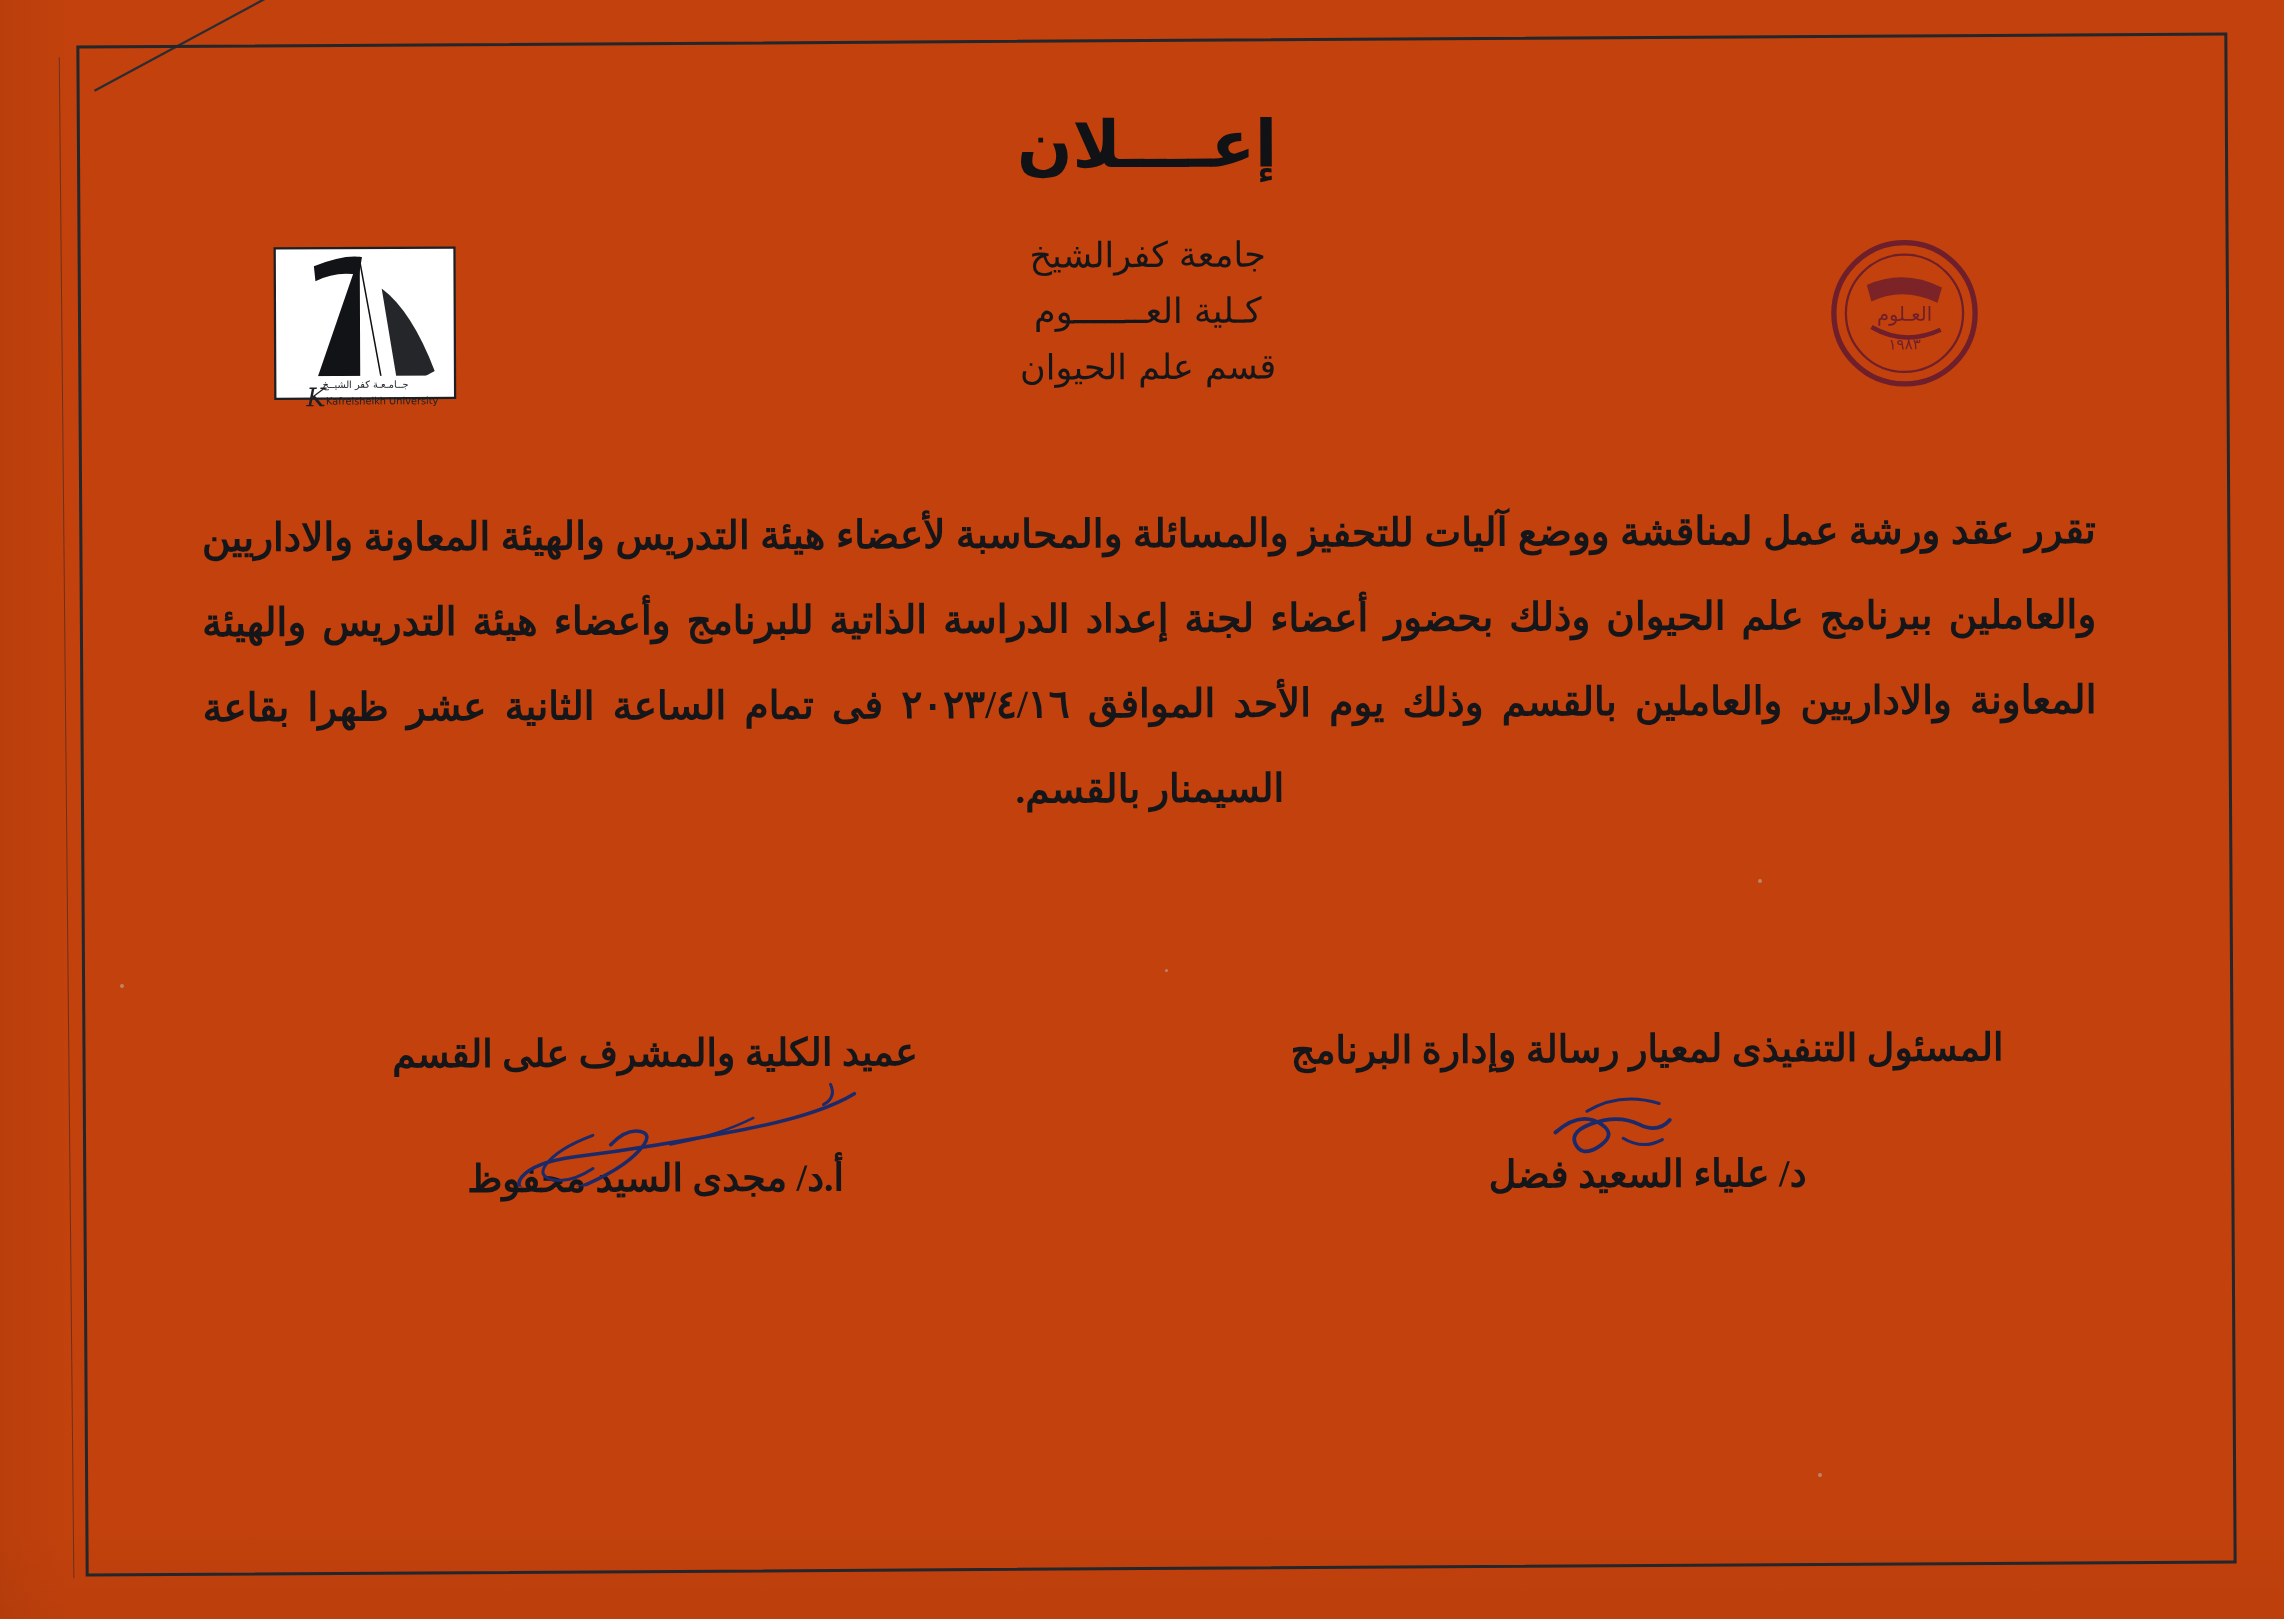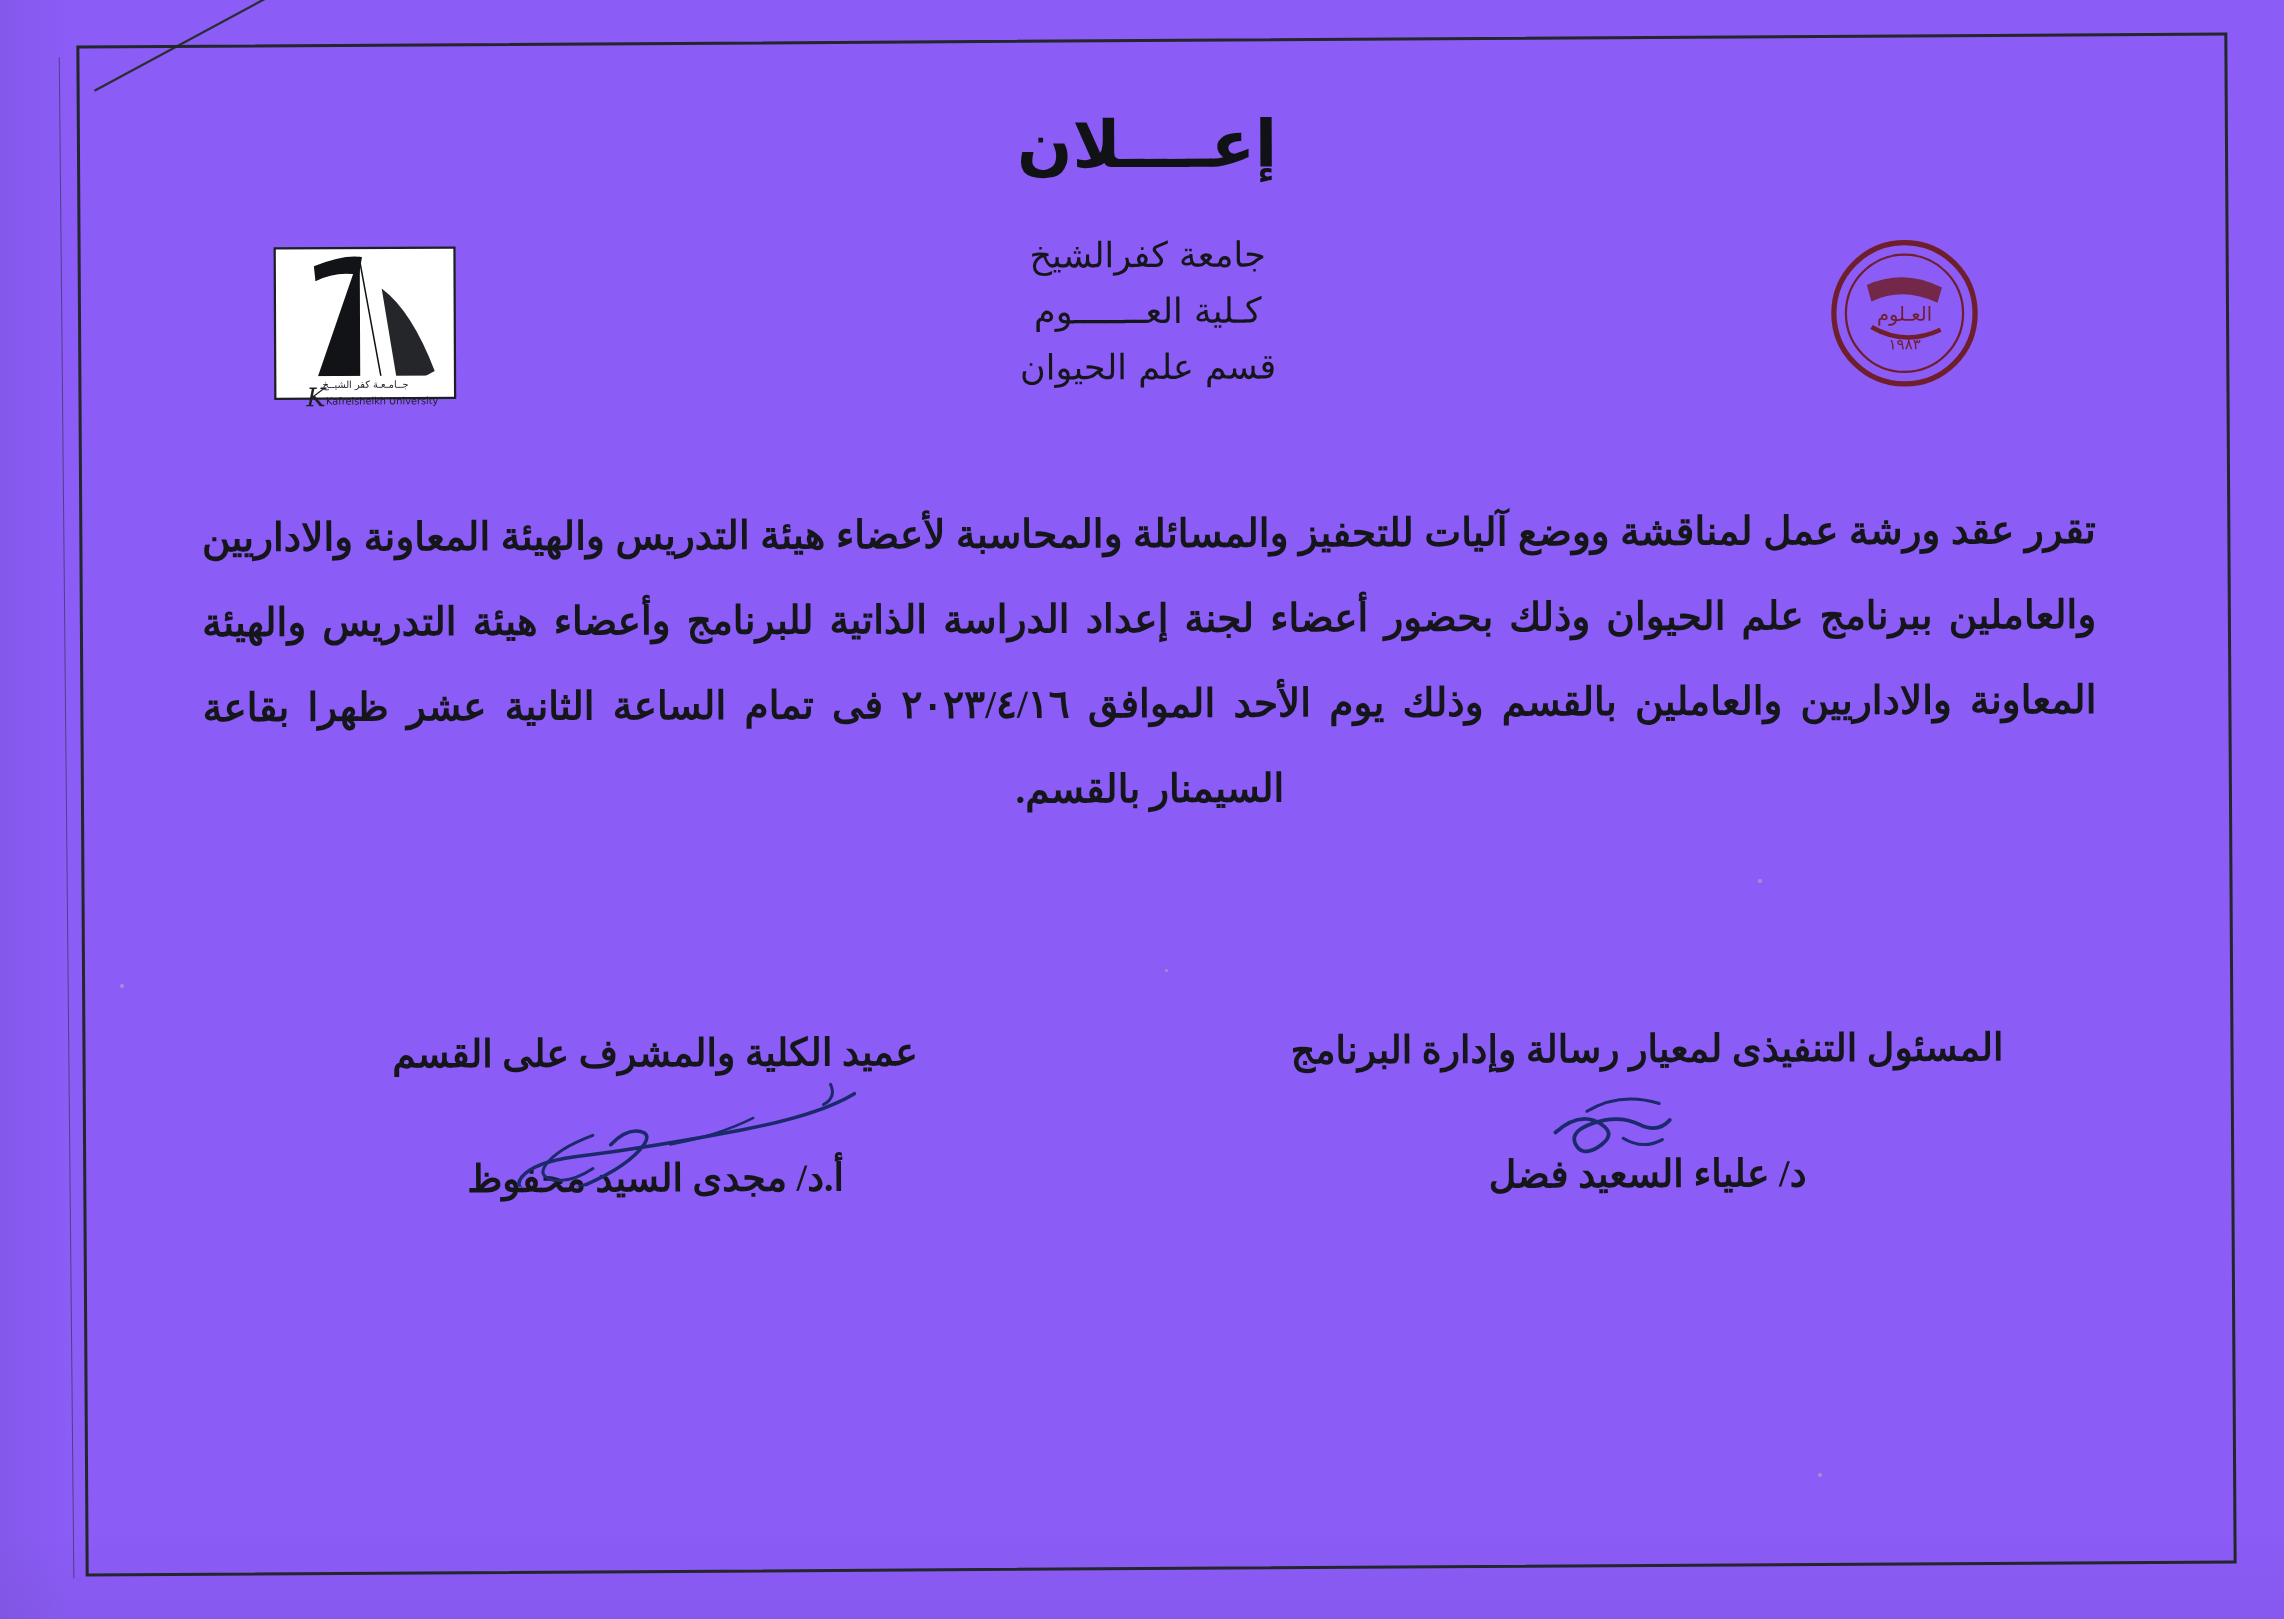--- a/index.html
+++ b/index.html
@@ -13,21 +13,21 @@
     font-family: "Liberation Serif", serif;
     color: #1a1a1a;
     position: relative;
     overflow: hidden;
   }
 
   
   .page {
     position: absolute;
     inset: 0;
-    background: #8b5cf6;
+    background: #c2410c;
   }
 
   
   .scan-shade-left {
     position: absolute;
     left: 0; top: 0;
     width: 68px; height: 100%;
     background: linear-gradient(to left, rgba(0,0,0,0.0), rgba(0,0,0,0.045));
     pointer-events: none;
   }

